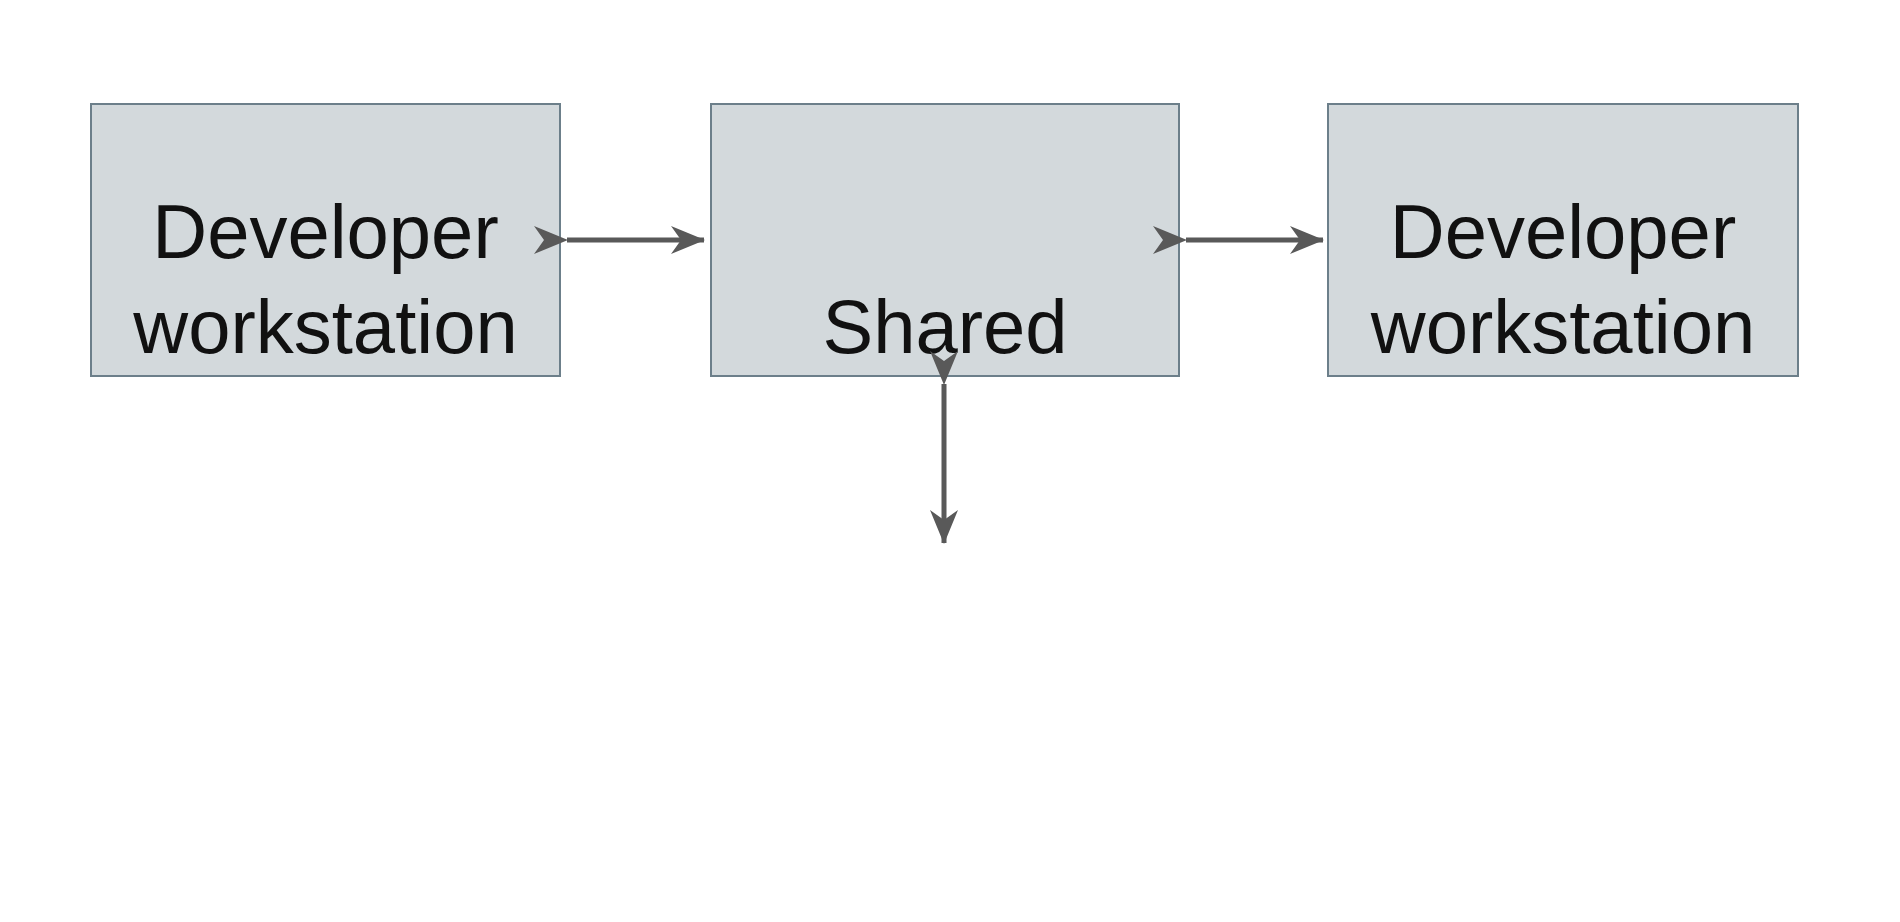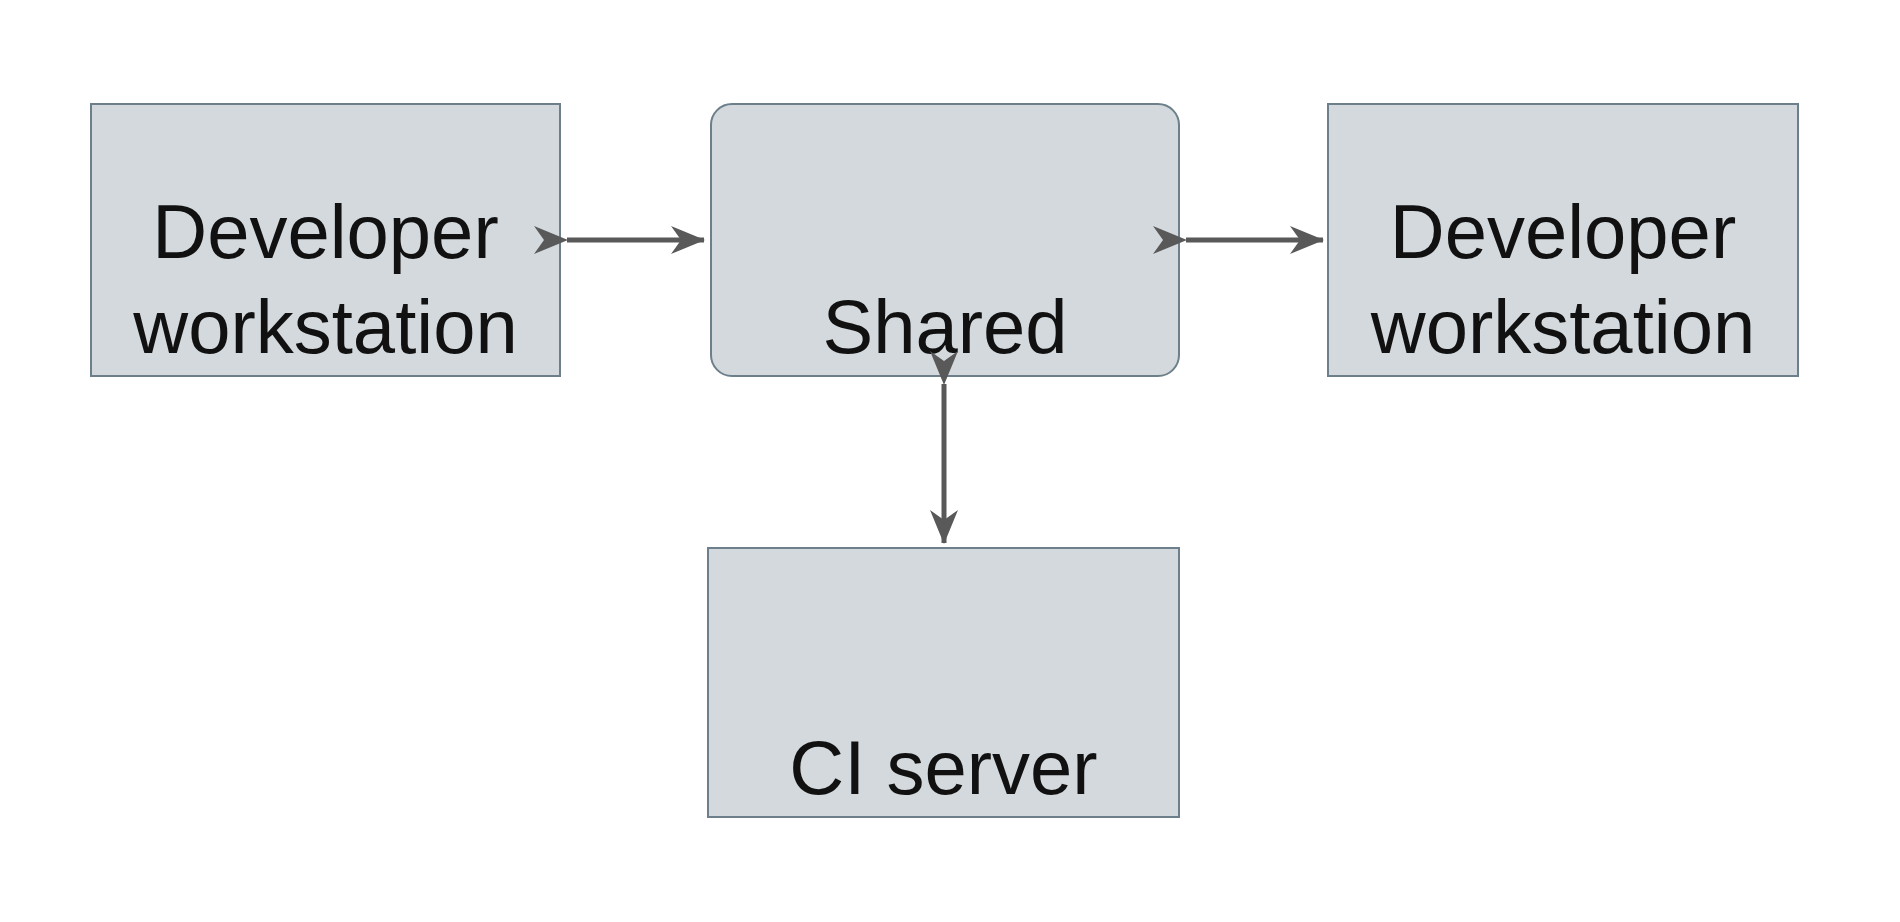--- a/index.html
+++ b/index.html
@@ -32,21 +32,21 @@
   .label {
     color: var(--text-color, #111111);
     font-size: 76px;
     line-height: 1.26;
     letter-spacing: 0px;
   }
   .label .line {
     display: block;
   }
   .node-dev-left   { left:  90px; top: 103px; width: 471px; height: 274px; }
-  .node-cache      { left: 710px; top: 103px; width: 470px; height: 274px; border-radius: 22px; }
+  .node-cache      { left: 710px; top: 103px; width: 470px; height: 274px; }
   .node-dev-right  { left: 1327px; top: 103px; width: 472px; height: 274px; }
   .node-ci         { left: 707px; top: 547px; width: 473px; height: 271px; }
   .edges {
     position: absolute;
     left: 0;
     top: 0;
     pointer-events: none;
   }
   .edge {
     stroke: var(--arrow-color, #595959);
@@ -75,25 +75,20 @@
     </div>
   </div>
 
   <div class="node node-dev-right">
     <div class="label">
       <span class="line">Developer</span>
       <span class="line">workstation</span>
     </div>
   </div>
 
-  <div class="node node-ci">
-    <div class="label">
-      <span class="line">CI server</span>
-    </div>
-  </div>
 
   <svg class="edges" width="1900" height="922" viewBox="0 0 1900 922" aria-hidden="true">
     <defs>
       <marker id="head" viewBox="0 0 34 28" refX="33" refY="14" markerWidth="34" markerHeight="28" orient="auto" markerUnits="userSpaceOnUse">
         <path class="arrowhead" d="M34 14 L0 0 L10 14 L0 28 Z"></path>
       </marker>
     </defs>
     <line class="edge" x1="567" y1="240" x2="704" y2="240" marker-start="url(#head)" marker-end="url(#head)"></line>
     <line class="edge" x1="1186" y1="240" x2="1323" y2="240" marker-start="url(#head)" marker-end="url(#head)"></line>
     <line class="edge" x1="944" y1="384" x2="944" y2="543" marker-start="url(#head)" marker-end="url(#head)"></line>

